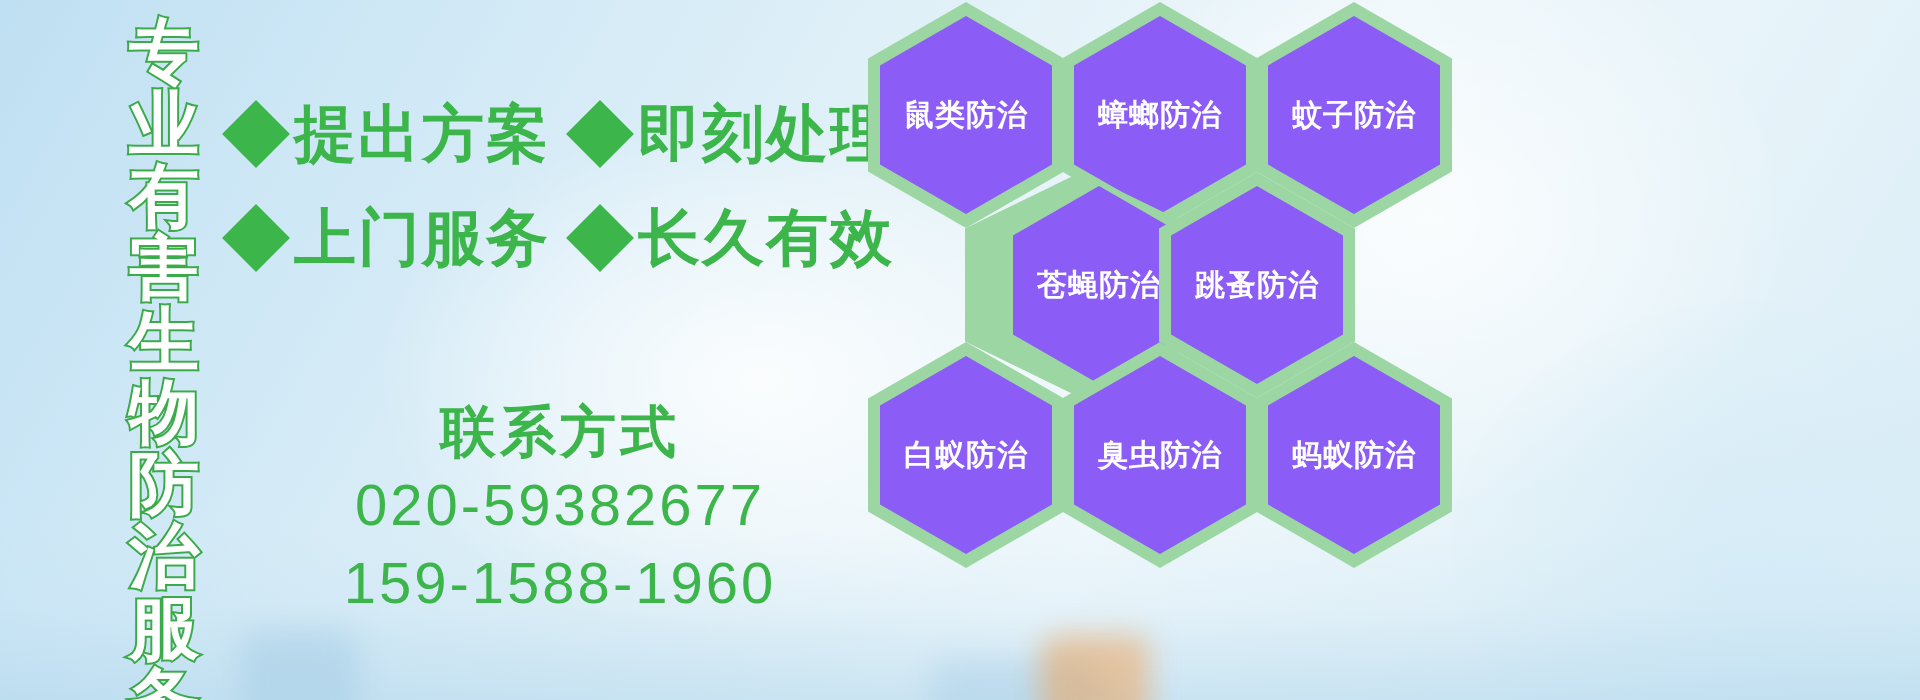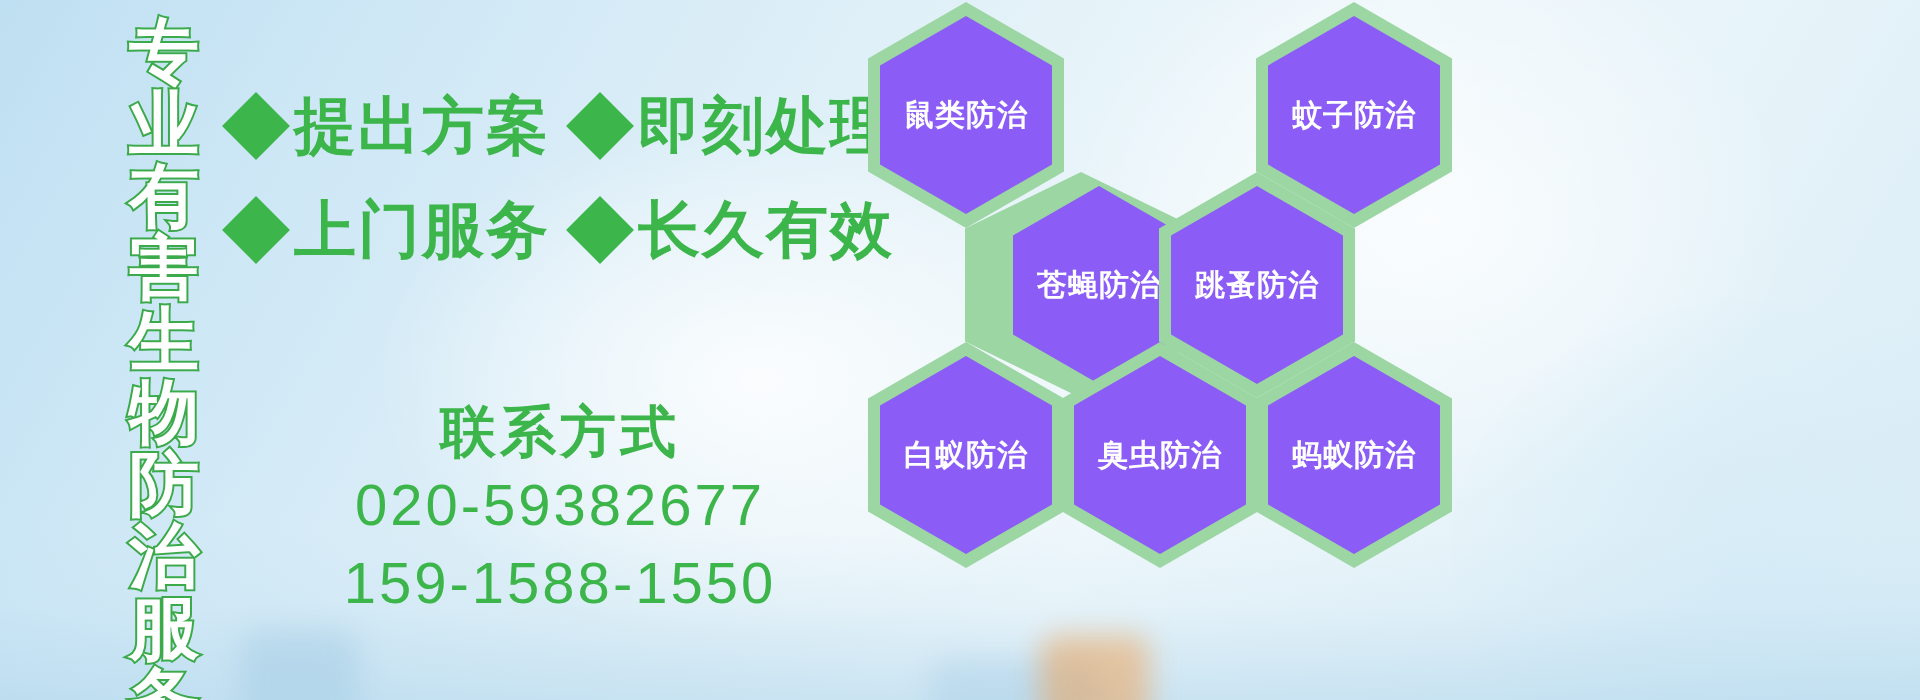--- a/index.html
+++ b/index.html
@@ -91,21 +91,21 @@
     -webkit-text-stroke: 4px #3aaa4a;
     paint-order: stroke fill;
     text-align: center;
     letter-spacing: 0;
   }
 
   
   #slogan-block {
     position: absolute;
     left: 232px;
-    top: 74px;
+    top: 82px;
     width: 640px;
   }
   .slogan-row {
     display: flex;
     align-items: center;
     height: 104px;
   }
   .slogan-item {
     display: flex;
     align-items: center;
@@ -248,31 +248,36 @@
         <span class="diamond-icon"></span>
         <span class="slogan-text">长久有效</span>
       </div>
     </div>
 
   </div>
 
   <div id="contact-block">
     <div id="contact-title">联系方式</div>
     <div class="phone-line">020-59382677</div>
-    <div class="phone-line">159-1588-1550</div>
+    <div class="phone-line">159-1588-1960</div>
   </div>
 
   <div id="hex-grid">
 
     <div class="hex hex-r0c0">
       <div class="hex-inner">
         <span class="hex-label">鼠类防治</span>
       </div>
     </div>
 
+    <div class="hex hex-r0c1">
+      <div class="hex-inner">
+        <span class="hex-label">蟑螂防治</span>
+      </div>
+    </div>
 
     <div class="hex hex-r0c2">
       <div class="hex-inner">
         <span class="hex-label">蚊子防治</span>
       </div>
     </div>
 
     <div class="hex hex-r1c0">
       <div class="hex-inner">
         <span class="hex-label">苍蝇防治</span>

